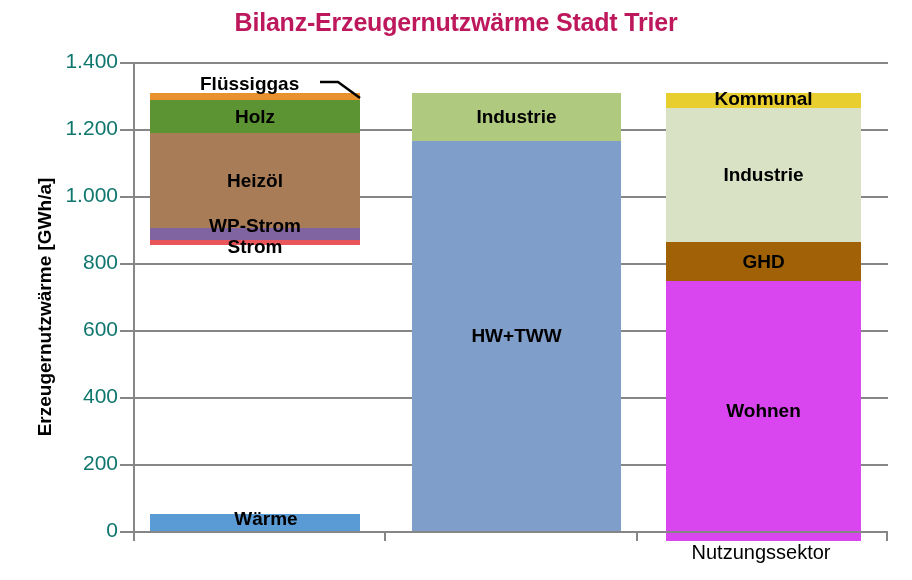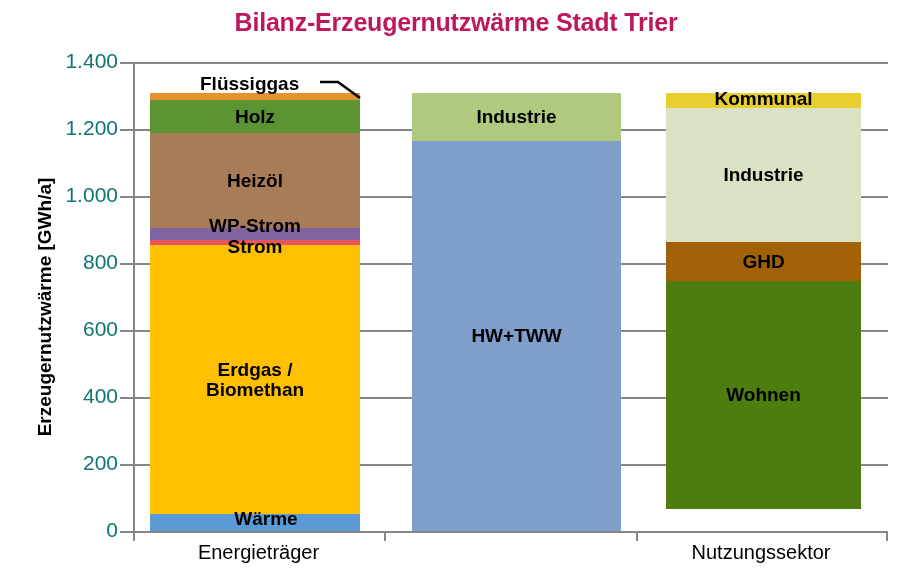--- a/index.html
+++ b/index.html
@@ -169,24 +169,20 @@
     </div>
 
     <div class="seg" style="top:71px;height:95px;background:#A97C58;">
       <span class="seg-label">Heizöl</span>
     </div>
 
     <div class="seg" style="top:166px;height:12px;background:#8064A2;"></div>
 
     <div class="seg" style="top:178px;height:5px;background:#E8555A;"></div>
 
-    <div class="seg" style="top:183px;height:269px;background:#FFC000;flex-direction:column;">
-      <span class="seg-label">Erdgas /</span>
-      <span class="seg-label">Biomethan</span>
-    </div>
 
     <div class="seg" style="top:452px;height:17px;background:#5B9BD5;"></div>
   </div>
 
   <div class="callout-label" style="left:150px;top:215px;width:210px;text-align:center;">WP-Strom</div>
   <div class="callout-label" style="left:150px;top:236px;width:210px;text-align:center;">Strom</div>
   <div class="callout-label" style="left:150px;top:508px;width:232px;text-align:center;">Wärme</div>
 
   <div class="callout-label" style="left:200px;top:73px;">Flüssiggas</div>
   <svg class="callout-svg" width="912" height="580">
@@ -209,29 +205,28 @@
     <div class="seg" style="top:31px;height:15px;background:#E8CE2E;"></div>
 
     <div class="seg" style="top:46px;height:134px;background:#D9E2C4;">
       <span class="seg-label">Industrie</span>
     </div>
 
     <div class="seg" style="top:180px;height:39px;background:#a16207;">
       <span class="seg-label">GHD</span>
     </div>
 
-    <div class="seg" style="top:219px;height:228px;background:#4d7c0f;align-items:center;">
+    <div class="seg" style="top:219px;height:260px;background:#d946ef;align-items:center;">
       <span class="seg-label">Wohnen</span>
     </div>
   </div>
 
   <div class="callout-label" style="left:666px;top:88px;width:195px;text-align:center;">Kommunal</div>
 
   <div class="x-axis-line"></div>
   <div class="x-sep" style="left:133px;"></div>
   <div class="x-sep" style="left:384px;"></div>
   <div class="x-sep" style="left:636px;"></div>
   <div class="x-sep" style="left:886px;"></div>
 
-  <div class="x-label" style="left:133px;width:251px;">Energieträger</div>
   <div class="x-label" style="left:636px;width:250px;">Nutzungssektor</div>
 
 </div>
 
 </body></html>

